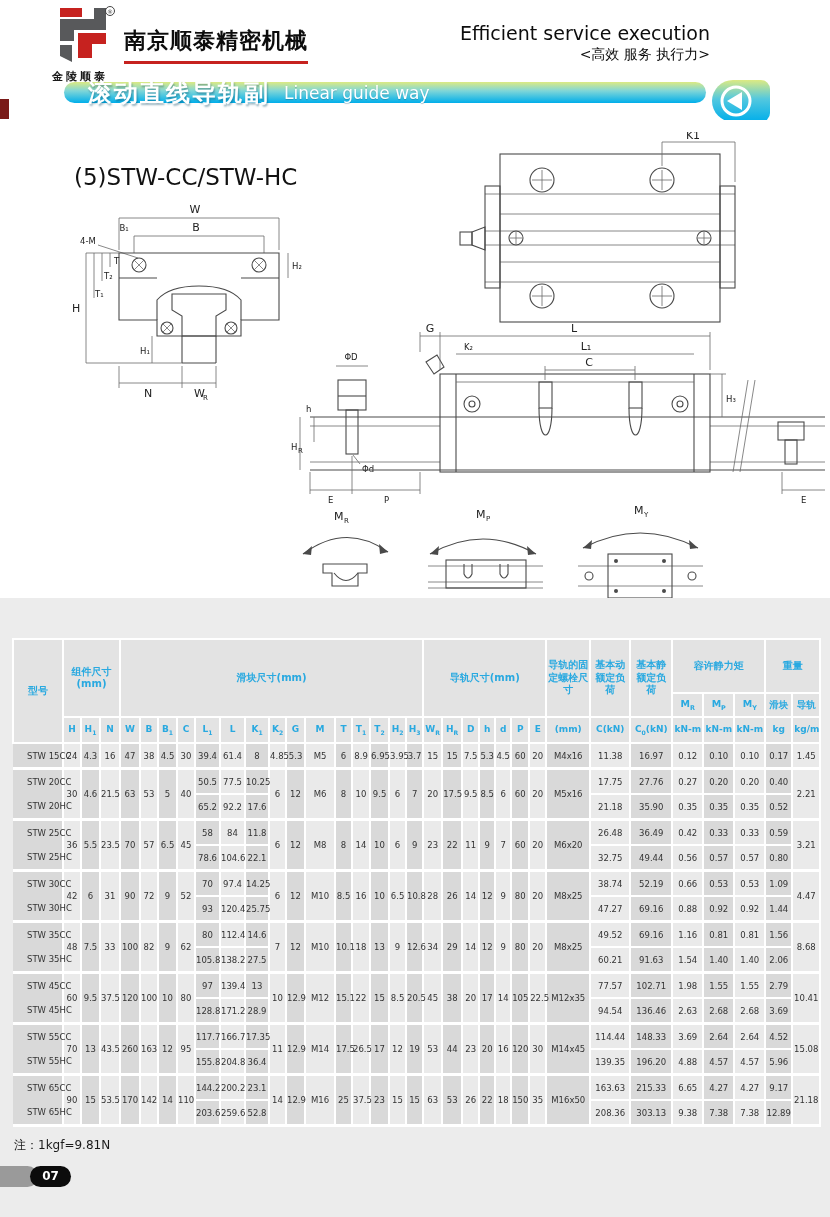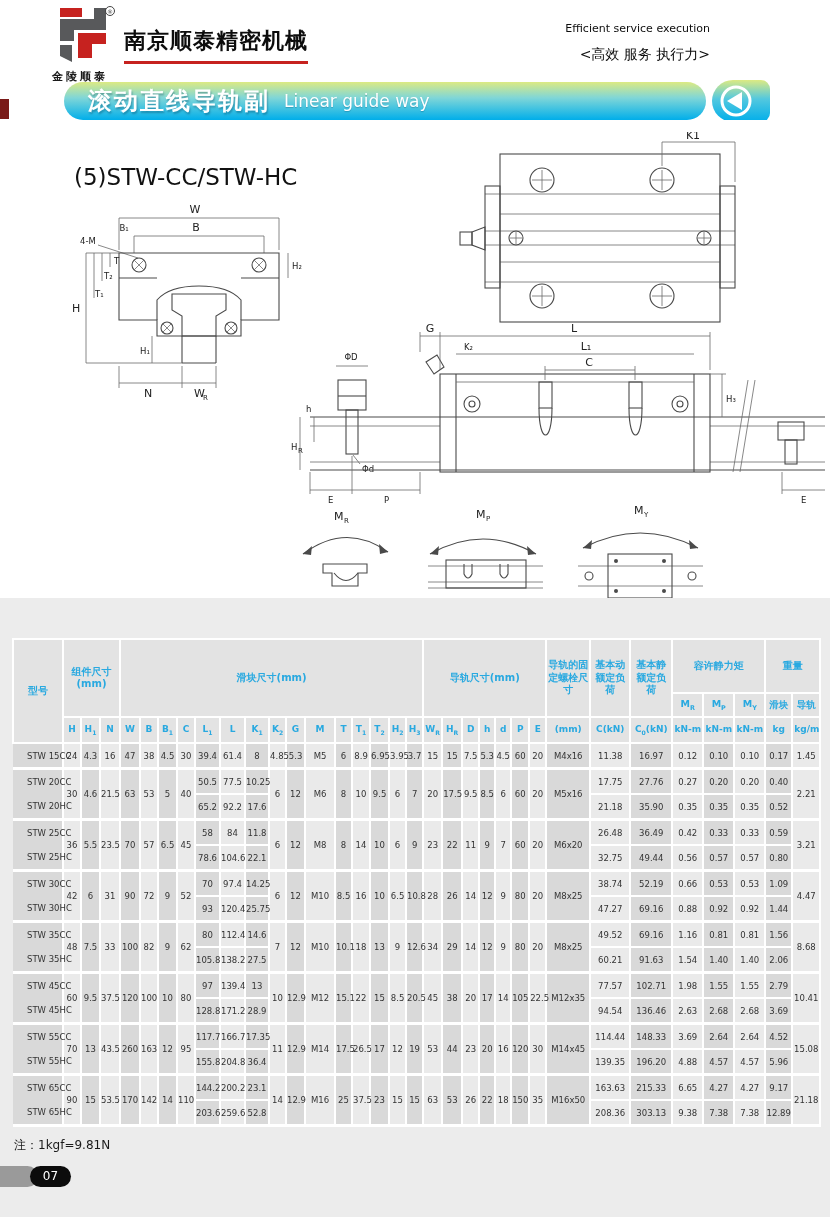--- a/index.html
+++ b/index.html
@@ -2,25 +2,25 @@
 <html><head>
 <meta charset="utf-8">
 <style>
   html,body{margin:0;padding:0;background:#fff;font-family:"DejaVu Sans","Liberation Sans",sans-serif;}
   .page{position:relative;width:830px;height:1217px;background:#fff;overflow:hidden;}
 
   
   .logo{position:absolute;left:34px;top:6px;width:92px;text-align:center;}
   .logo-caption{font-family:"DejaVu Serif","Liberation Serif",serif;font-weight:bold;font-size:11px;letter-spacing:3px;color:#1a1a1a;margin-top:1px;text-align:center;}
   .company{position:absolute;left:124px;top:26px;font-size:22px;font-weight:bold;color:#0d0d0d;letter-spacing:1px;padding-bottom:5px;border-bottom:3px solid #c6221f;}
-  .slogan-en{position:absolute;right:120px;top:22px;font-size:11px;color:#0d0d0d;margin-left:46px;}
+  .slogan-en{position:absolute;right:120px;top:22px;font-size:19px;color:#0d0d0d;margin-left:46px;}
   .slogan-zh{position:absolute;right:120px;top:46px;font-size:14px;color:#0d0d0d;}
 
   
-  .banner{position:absolute;left:64px;top:82px;width:642px;height:38px;border-radius:19px;
+  .banner{position:absolute;left:64px;top:82px;width:642px;height:21px;border-radius:19px;
     background:linear-gradient(180deg,#dcea83 0%,#7fd6d8 42%,#00aeea 100%);
     display:flex;align-items:center;padding-left:24px;box-sizing:border-box;}
   .banner-zh{font-size:24px;font-weight:bold;color:#fff;letter-spacing:2px;text-shadow:1px 2px 2px rgba(0,70,100,.4);}
   .banner-en{font-size:17px;color:#fff;margin-left:14px;text-shadow:0 1px 1px rgba(0,70,100,.3);}
   .banner-accent{position:absolute;left:0;top:99px;width:9px;height:20px;background:#7a1a18;}
   .back-button{position:absolute;left:712px;top:80px;width:58px;height:42px;border-radius:21px 9px 9px 21px;
     background:linear-gradient(180deg,#dcea83 0%,#53c8df 45%,#00aeea 100%);cursor:pointer;}
 
   
   .drawings{position:absolute;left:0;top:120px;width:830px;height:478px;background:#fff;}
@@ -44,21 +44,21 @@
   .spec td.model{text-align:left;padding-left:14px;}
   .spec .ce{background:#d9d9d9;}
   .spec .co{background:#eaeaea;}
   .spec .gb{border-bottom:3px solid #fff;}
   .spec .ib{border-bottom:2px solid #fff;}
   sub{font-size:68%;}
   .note{margin:10px 0 4px 14px;font-size:12px;color:#1a1a1a;}
 
   
   .pill-gray{position:absolute;left:0;top:1166px;width:38px;height:21px;background:#9a9a9a;border-radius:0 11px 11px 0;}
-  .pill-black{position:absolute;left:30px;top:1166px;width:41px;height:21px;background:#0c0c0c;border-radius:11px;color:#fff;font-weight:normal;font-size:12px;line-height:21px;text-align:center;}
+  .pill-black{position:absolute;left:30px;top:1166px;width:41px;height:21px;background:#0c0c0c;border-radius:11px;color:#fff;font-weight:bold;font-size:12px;line-height:21px;text-align:center;}
 </style>
 </head>
 <body>
 
 <div class="page">
 
   <div class="logo">
     <svg width="88" height="58" viewBox="0 0 88 58">
       <g stroke="none">
         <rect x="24" y="2" width="22" height="9" fill="#c6221f"></rect>

